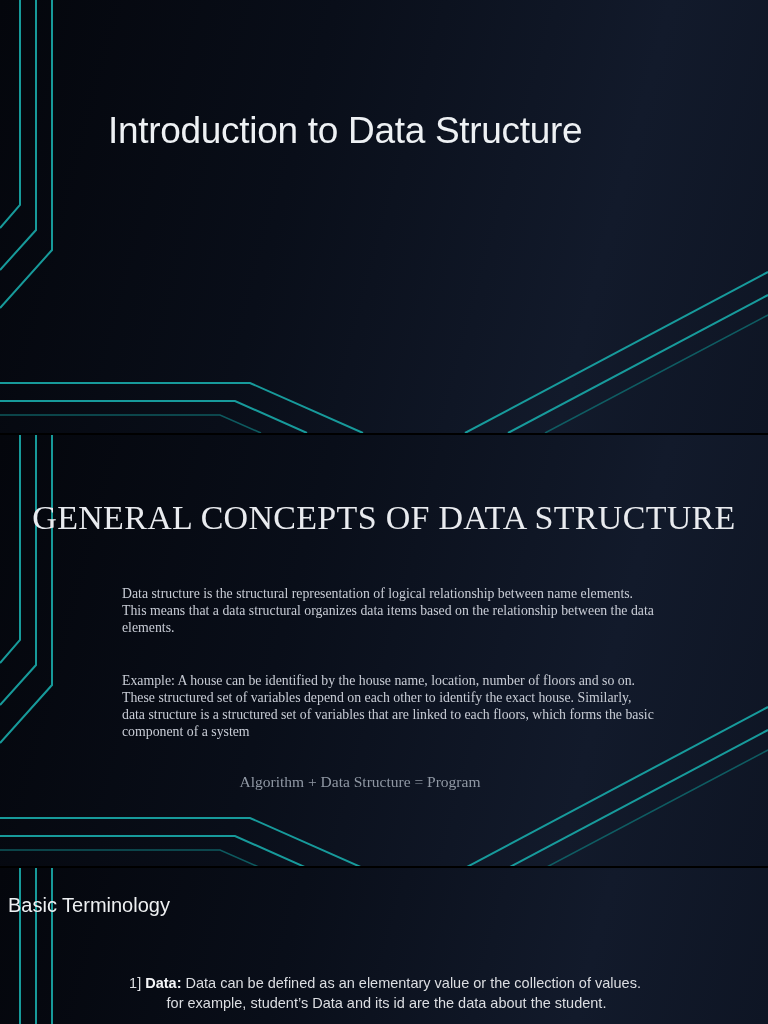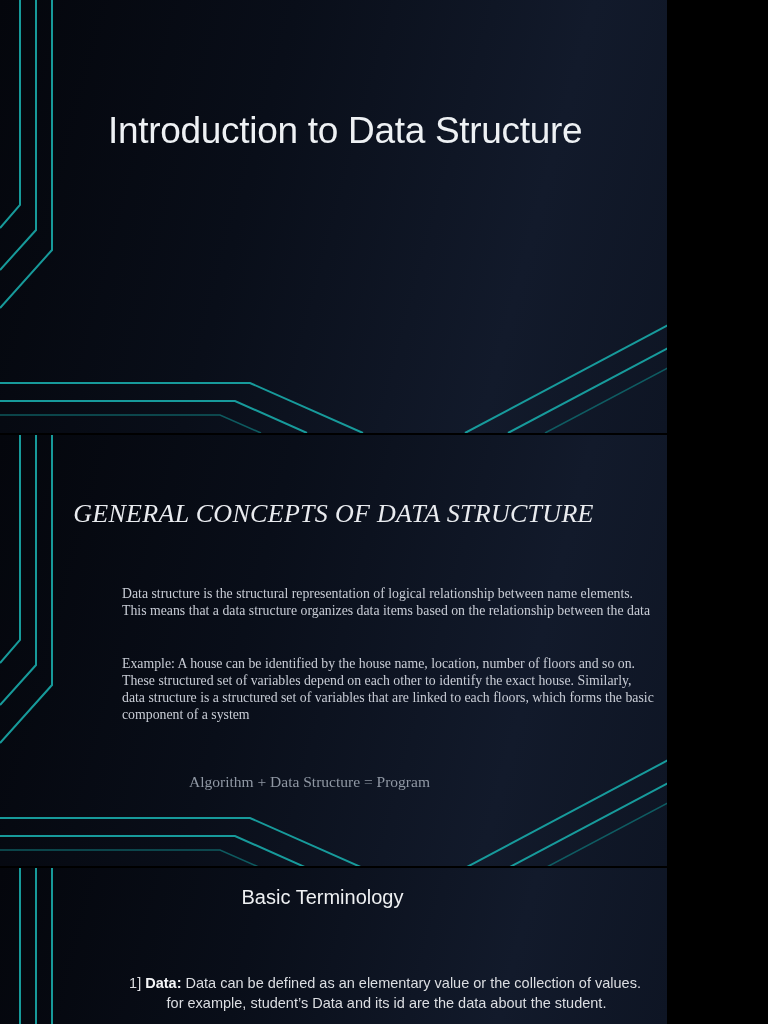--- a/index.html
+++ b/index.html
@@ -5,21 +5,21 @@
   html,body{margin:0;padding:0;background:#000;}
   .page{
     position:relative;
     width:768px;height:1024px;
     overflow:hidden;
     background:#000;
     font-family:"Liberation Sans",sans-serif;
   }
   .slide{
     position:relative;
-    width:667px;height:433px;
+    width:768px;height:433px;
     overflow:hidden;
     box-sizing:border-box;
     background:linear-gradient(105deg,#04060c 0%,#090e19 38%,#121a2b 76%,#0e1524 100%);
   }
   .slide-2,.slide-3{border-top:2px solid #000;}
   .slide-3{height:158px;}
   .deco{
     position:absolute;top:0;left:0;
     width:768px;height:433px;
     pointer-events:none;
@@ -33,41 +33,40 @@
     position:absolute;left:108px;top:110px;margin:0;
     font-size:37px;font-weight:400;letter-spacing:-0.3px;
     color:#eef1f4;white-space:nowrap;
   }
 
   
   .s2-heading{
     position:absolute;left:0;right:0;top:64px;margin:0;
     text-align:center;
     font-family:"Liberation Serif",serif;
-    font-size:26px;font-weight:400;letter-spacing:0.3px;
-    color:#e9ebef;white-space:nowrap;font-style:italic;
+    font-size:34px;font-weight:400;letter-spacing:0.3px;
+    color:#e9ebef;white-space:nowrap;
   }
   .s2-body{
     position:absolute;left:122px;top:150px;width:580px;
     font-family:"Liberation Serif",serif;
     font-size:13.8px;line-height:17px;
     color:#c9cdd6;
   }
   .s2-body .para-2{margin-top:36px;}
   .s2-formula{
     position:absolute;left:0;right:48px;top:338px;
     text-align:center;
     font-family:"Liberation Serif",serif;
     font-size:15.5px;color:#9098a4;
   }
 
   
   .s3-heading{
-    position:absolute;left:0;right:22px;top:18px;margin:0;
-    text-align:center;
+    position:absolute;left:0;right:22px;top:18px;margin:8px;
     font-size:20px;font-weight:400;
     color:#eef0f2;white-space:nowrap;
   }
   .s3-body{
     position:absolute;left:75px;top:106px;width:620px;
     font-size:14.5px;line-height:19.5px;
     color:#dcdee2;
     text-align:center;
   }
   .s3-body b{color:#f5f6f8;}
@@ -105,21 +104,22 @@
   </section>
 
   <section class="slide slide-2">
     <svg class="deco" viewBox="0 0 768 433" preserveAspectRatio="none">
       <use href="#circuit" xlink:href="#circuit"></use>
     </svg>
     <h2 class="s2-heading">GENERAL CONCEPTS OF DATA STRUCTURE</h2>
     <div class="s2-body">
       <div class="para para-1">
         <div>Data structure is the structural representation of logical relationship between name elements.</div>
-        <div>This means that a data structure organizes data items based on the relationship between the data</div>
+        <div>This means that a data structural organizes data items based on the relationship between the data</div>
+        <div>elements.</div>
       </div>
       <div class="para para-2">
         <div>Example: A house can be identified by the house name, location, number of floors and so on.</div>
         <div>These structured set of variables depend on each other to identify the exact house. Similarly,</div>
         <div>data structure is a structured set of variables that are linked to each floors, which forms the basic</div>
         <div>component of a system</div>
       </div>
     </div>
     <div class="s2-formula">Algorithm + Data Structure = Program</div>
   </section>

